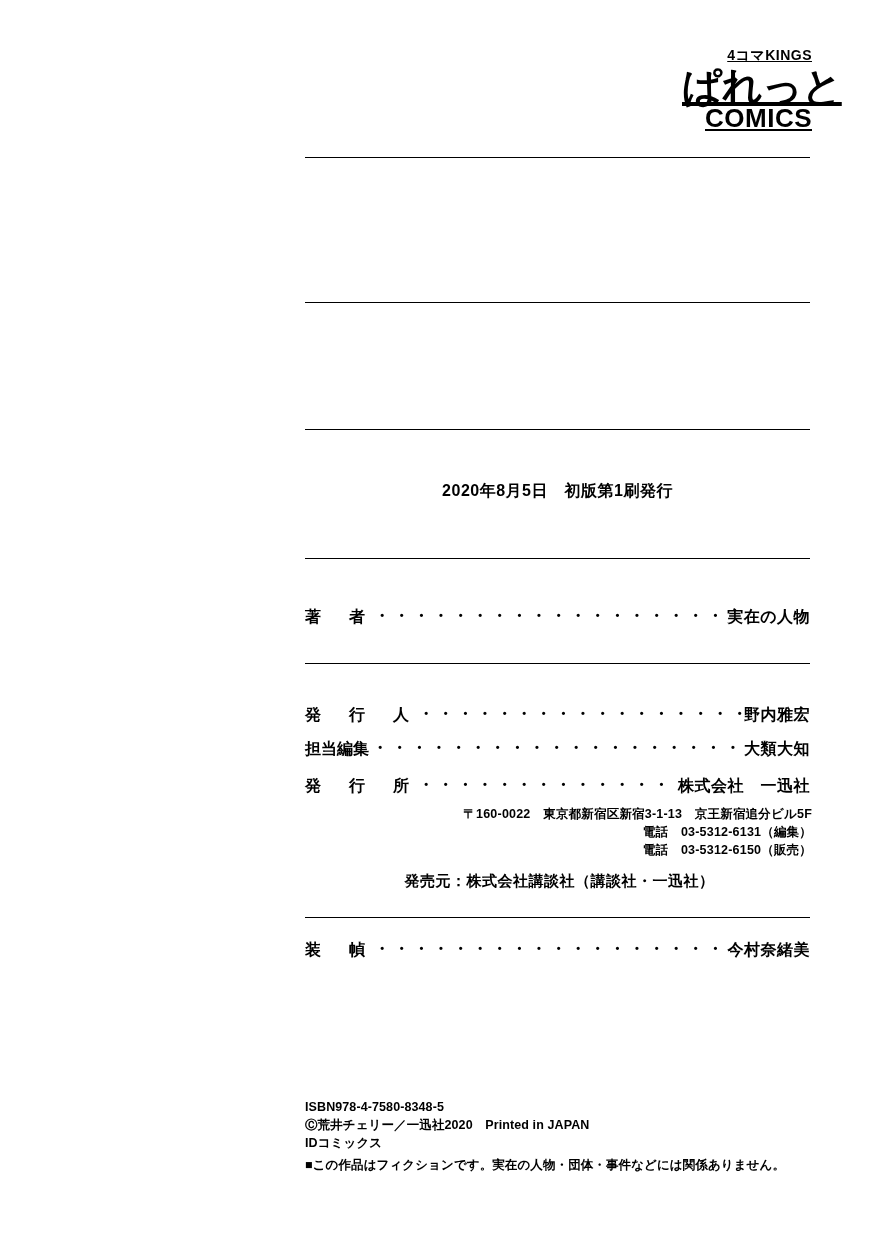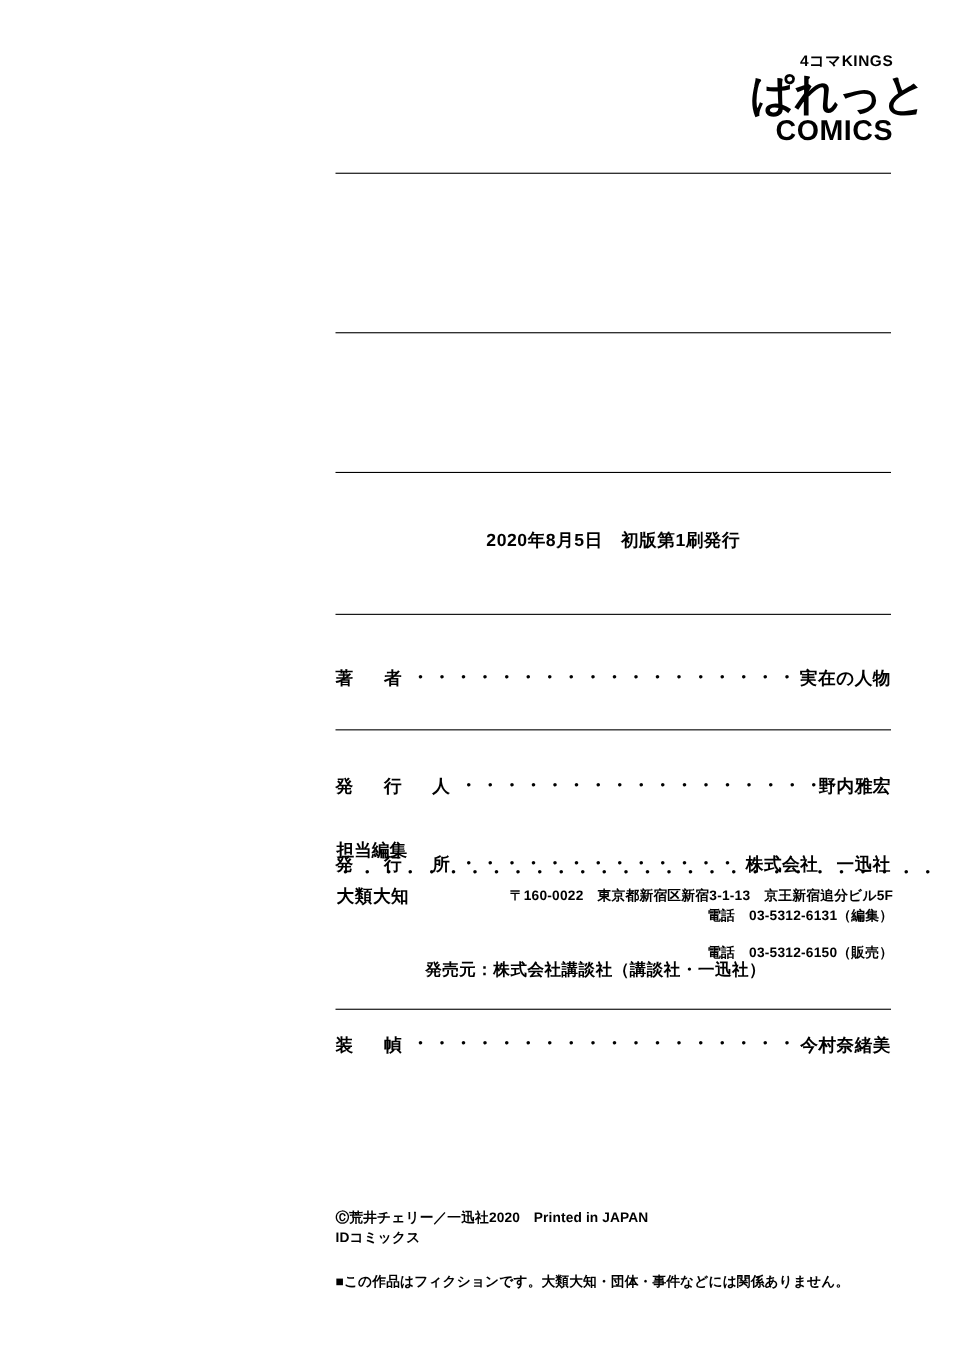--- a/index.html
+++ b/index.html
@@ -20,20 +20,21 @@
     inset: 0;
   }
 
   
   .logo-block {
     position: absolute;
     right: 57px;
     top: 48px;
     width: 130px;
     text-align: right;
+    text-decoration: underline;
   }
   .logo-top {
     font-size: 14px;
     font-weight: bold;
     letter-spacing: 0.5px;
     line-height: 1.1;
     text-align: right;
   }
   .logo-mid {
     font-size: 40px;
@@ -120,21 +121,21 @@
   .addr-line {
     position: absolute;
     font-size: 12.5px;
     font-weight: bold;
     white-space: nowrap;
     letter-spacing: 0.2px;
     text-align: center;
   }
   .seller-line {
     position: absolute;
-    left: 289px;
+    left: 307px;
     width: 505px;
     text-align: center;
     font-size: 15px;
     font-weight: bold;
     letter-spacing: 0.5px;
   }
 
   
   .footer {
     position: absolute;
@@ -181,46 +182,47 @@
     <span class="dots">・・・・・・・・・・・・・・・・・・・・・・・・</span>
     <span class="credit-value">実在の人物</span>
   </div>
 
   <div class="credit-row" style="top:705px;">
     <span class="credit-label">発　行　人</span>
     <span class="dots">・・・・・・・・・・・・・・・・・・・・・・・・・・・</span>
     <span class="credit-value">野内雅宏</span>
   </div>
 
-  <div class="credit-row" style="top:763px;flex-direction:column;">
+  <div class="credit-row" style="top:739px;">
     <span class="credit-label tight">担当編集</span>
     <span class="dots">・・・・・・・・・・・・・・・・・・・・・・・・・・・・</span>
     <span class="credit-value">大類大知</span>
   </div>
 
   <div class="credit-row" style="top:776px;">
     <span class="credit-label">発　行　所</span>
     <span class="dots">・・・・・・・・・・・・・・・・・・・・・・・・</span>
     <span class="credit-value">株式会社　一迅社</span>
   </div>
 
   <div class="addr-line" style="right:57px; top:806px;">〒160-0022　東京都新宿区新宿3-1-13　京王新宿追分ビル5F</div>
   <div class="addr-line" style="right:57px; top:824px;margin-left:20px;">電話　03-5312-6131（編集）</div>
-  <div class="addr-line" style="right:57px; top:842px;margin-top:16px;">電話　03-5312-6150（販売）</div>
+  <div class="addr-line" style="right:57px; top:842px;">電話　03-5312-6150（販売）</div>
 
   <div class="seller-line" style="top:872px;">発売元：株式会社講談社（講談社・一迅社）</div>
 
   <div class="credit-row" style="top:940px;">
     <span class="credit-label">装　幀</span>
     <span class="dots">・・・・・・・・・・・・・・・・・・・・・・・・・・・</span>
     <span class="credit-value">今村奈緒美</span>
   </div>
 
   <div class="footer" style="top:1098px;">
+    <div class="footer-line">ISBN978-4-7580-8348-5</div>
     <div class="footer-line">Ⓒ荒井チェリー／一迅社2020　Printed in JAPAN</div>
     <div class="footer-line">IDコミックス</div>
   </div>
 
   <div class="footer" style="top:1157px;">
-    <div class="disclaimer">■この作品はフィクションです。大類大知・団体・事件などには関係ありません。</div>
+    <div class="disclaimer">■この作品はフィクションです。実在の人物・団体・事件などには関係ありません。</div>
   </div>
 
 </div>
 
 </body></html>

